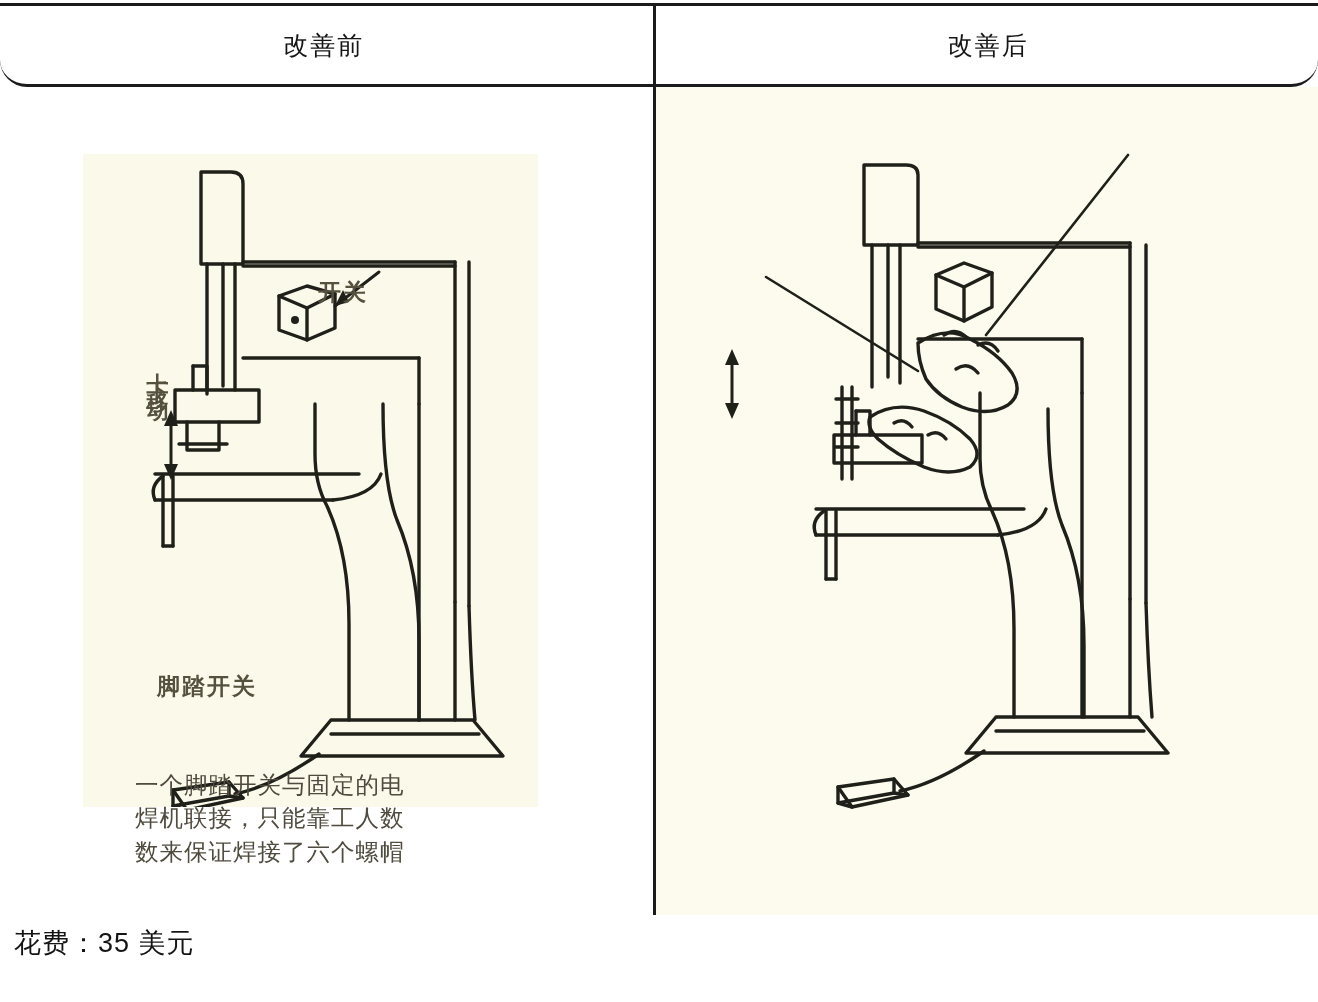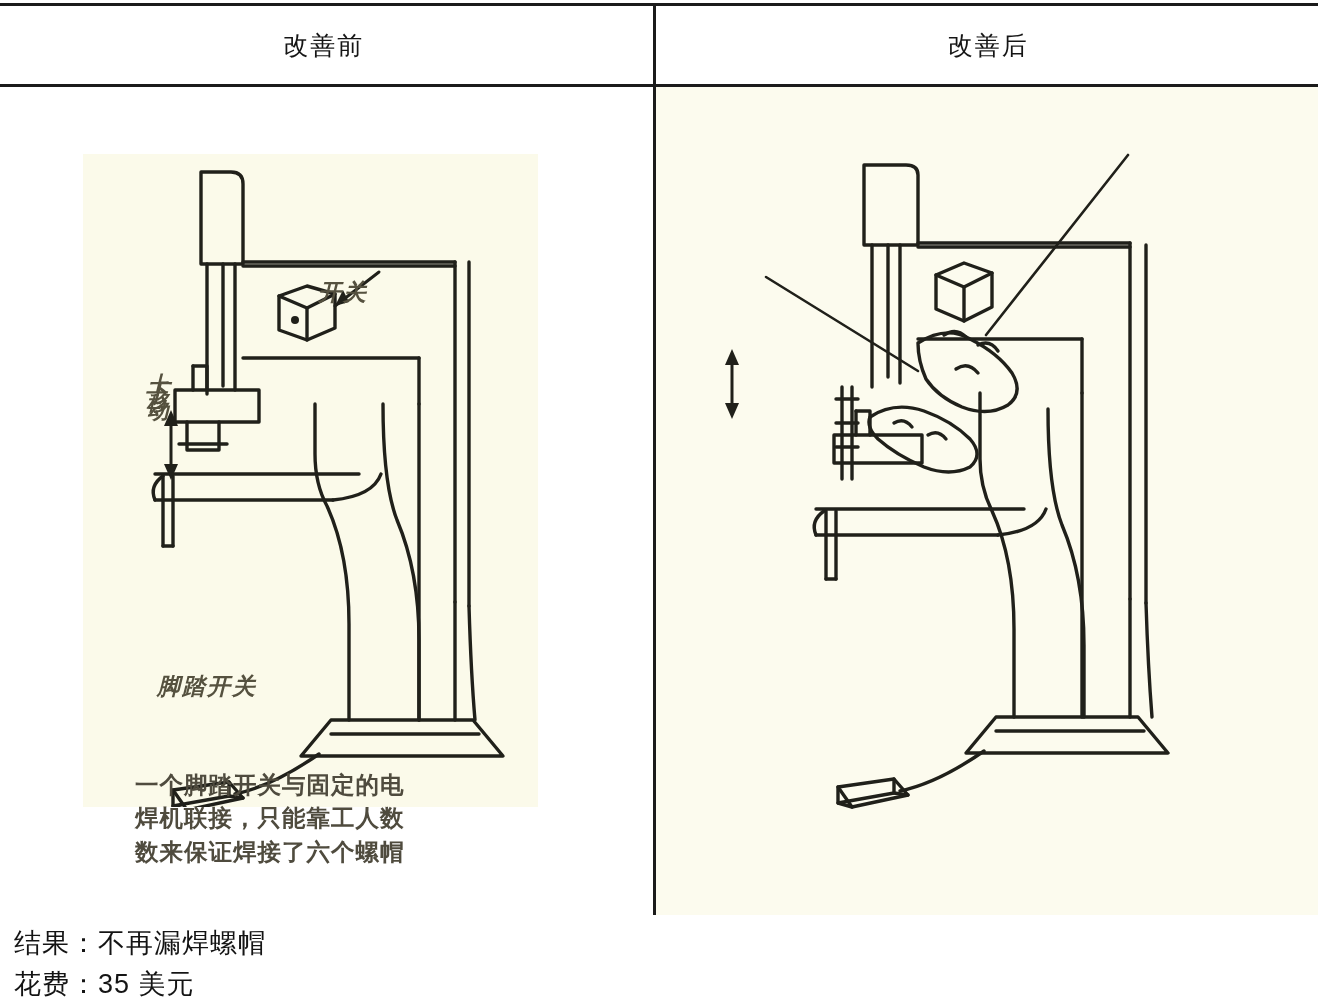--- a/index.html
+++ b/index.html
@@ -36,20 +36,21 @@
 
   .header-row {
     position: absolute;
     left: 0;
     top: 0;
     width: 1318px;
     height: 81px;
     box-sizing: border-box;
     border-bottom: 3px solid #1b1b1b;
     display: flex;
+    border-radius: 27px;
   }
   .header-cell {
     height: 100%;
     display: flex;
     align-items: center;
     justify-content: center;
     font-size: 25px;
     letter-spacing: 2px;
     color: #151515;
   }
@@ -100,21 +101,21 @@
     background: #fcfbee;
   }
 
   svg.art { display: block; }
 
   
   .caption {
     position: absolute;
     color: #4f4b3e;
     font-family: "DejaVu Serif", "Liberation Serif", serif;
-    font-weight: 700;
+    font-weight: 400;
     line-height: 1.42;
     letter-spacing: 1px;
     white-space: pre-line;
   }
   .caption-left {
     left: 135px;
     top: 682px;
     width: 390px;
     font-size: 23.5px;
     text-align: left;
@@ -123,21 +124,20 @@
   
   .dlabel {
     position: absolute;
     color: #55513f;
     font-family: "DejaVu Serif", "Liberation Serif", serif;
     font-weight: 700;
     font-size: 23px;
     letter-spacing: 2px;
     line-height: 1.3;
     white-space: pre-line;
-    font-style: italic;
   }
   .dlabel.vertical {
     writing-mode: vertical-rl;
     letter-spacing: 9px;
     font-size: 22px;
   }
 
   
   .lbl-switch-l   { left: 318px;  top: 190px; }
   .lbl-updown-l   { left: 144px;  top: 268px; height: 160px; }
@@ -340,19 +340,18 @@
         </div>
 
       </div>
     </div>
 
     <div class="v-divider"></div>
   </div>
 
   <div class="footer">
     <div class="footer-text">
-      <span class="footer-line">结果：不再漏焊螺帽</span>
       <span class="footer-line">花费：35 美元</span>
     </div>
 
   </div>
 
 </div>
 
 </body></html>

